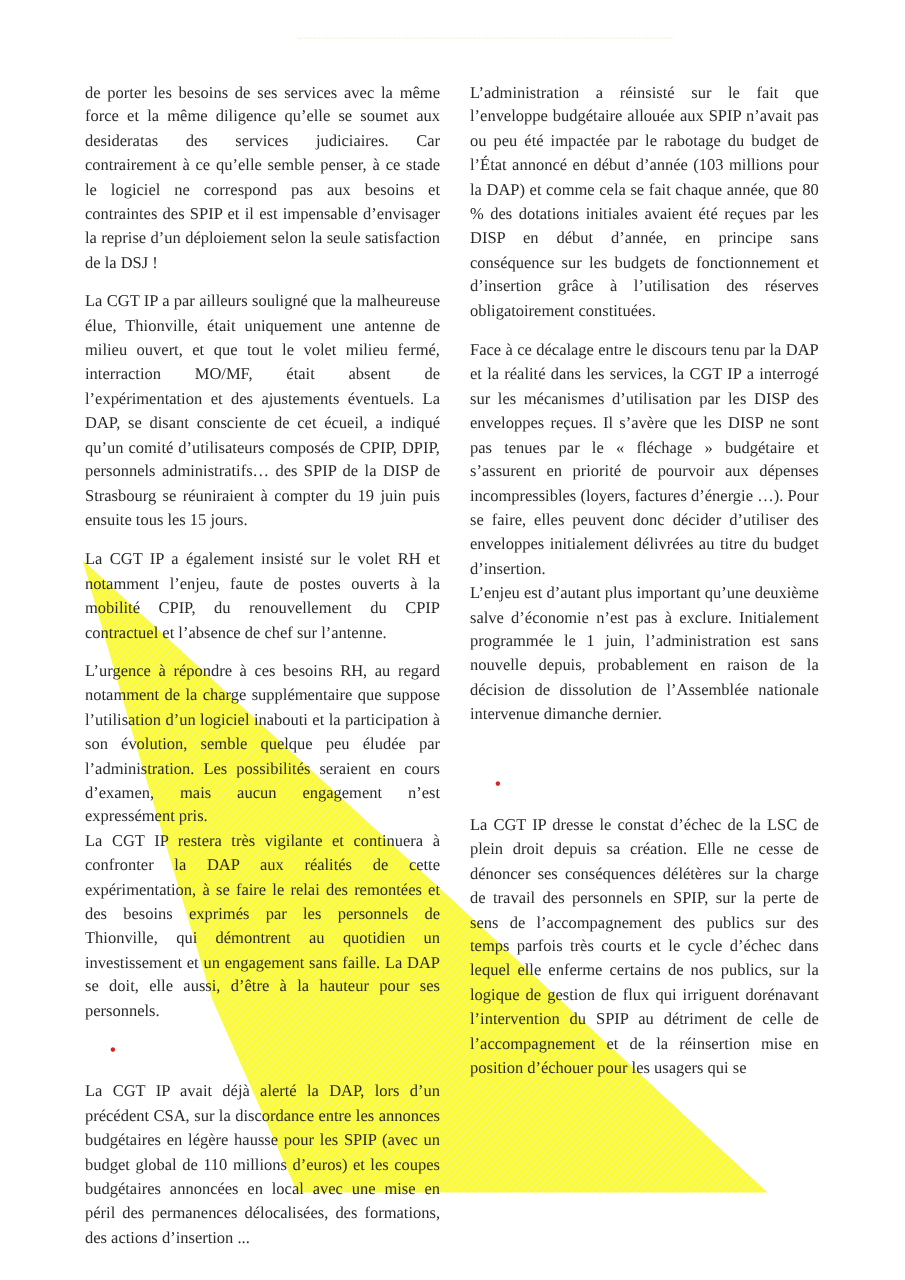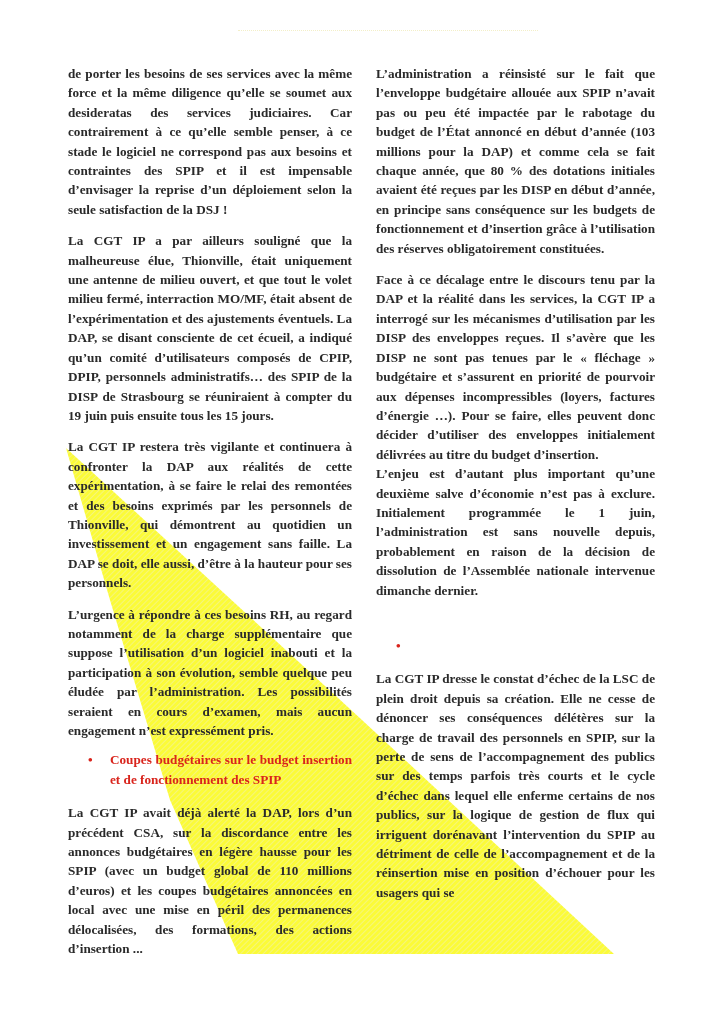--- a/index.html
+++ b/index.html
@@ -15,21 +15,21 @@
   .highlight {
     position: absolute; left: 0; top: 0; width: 724px; height: 1024px;
     pointer-events: none; z-index: 0;
   }
   .column {
     position: absolute; top: 64px; z-index: 1;
     font-size: 13.2px; line-height: 19.4px; text-align: justify;
   }
   .col-left { left: 68px; width: 284px; }
   .col-right { left: 376px; width: 279px; }
-  .para { margin: 0 0 12px 0; font-weight: bold; }
+  .para { margin: 0 0 12px 0; }
   .para.tight { margin-bottom: 0; }
   .heading {
     display: flex; color: #d9241c; font-weight: bold;
     margin: 10px 0 14px 0; text-align: justify;
   }
   .heading .bullet { width: 22px; flex: 0 0 22px; padding-left: 20px; }
   .heading .htext { flex: 1; }
   .col-right .heading { margin-top: 36px; }
 </style>
 </head>
@@ -43,25 +43,25 @@
       <rect width="4" height="4" fill="#fbfb38"></rect>
       <line x1="0" y1="0" x2="0" y2="4" stroke="#f0f0c0" stroke-width="1"></line>
     </pattern>
   </defs>
   <polygon points="66,448 362,720 614,954 238,954 170,800 110,600" fill="url(#hatch)"></polygon>
 </svg>
 
 <div class="column col-left">
   <p class="para">de porter les besoins de ses services avec la même force et la même diligence qu’elle se soumet aux desideratas des services judiciaires. Car contrairement à ce qu’elle semble penser, à ce stade le logiciel ne correspond pas aux besoins et contraintes des SPIP et il est impensable d’envisager la reprise d’un déploiement selon la seule satisfaction de la DSJ !</p>
   <p class="para">La CGT IP a par ailleurs souligné que la malheureuse élue, Thionville, était uniquement une antenne de milieu ouvert, et que tout le volet milieu fermé, interraction MO/MF, était absent de l’expérimentation et des ajustements éventuels. La DAP, se disant consciente de cet écueil, a indiqué qu’un comité d’utilisateurs composés de CPIP, DPIP, personnels administratifs… des SPIP de la DISP de Strasbourg se réuniraient à compter du 19 juin puis ensuite tous les 15 jours.</p>
+  <p class="para">La CGT IP a également insisté sur le volet RH et notamment l’enjeu, faute de postes ouverts à la mobilité CPIP, du renouvellement du CPIP contractuel et l’absence de chef sur l’antenne.</p>
+  <p class="para tight">L’urgence à répondre à ces besoins RH, au regard notamment de la charge supplémentaire que suppose l’utilisation d’un logiciel inabouti et la participation à son évolution, semble quelque peu éludée par l’administration. Les possibilités seraient en cours d’examen, mais aucun engagement n’est expressément pris.</p>
   <p class="para">La CGT IP restera très vigilante et continuera à confronter la DAP aux réalités de cette expérimentation, à se faire le relai des remontées et des besoins exprimés par les personnels de Thionville, qui démontrent au quotidien un investissement et un engagement sans faille. La DAP se doit, elle aussi, d’être à la hauteur pour ses personnels.</p>
-  <p class="para tight">L’urgence à répondre à ces besoins RH, au regard notamment de la charge supplémentaire que suppose l’utilisation d’un logiciel inabouti et la participation à son évolution, semble quelque peu éludée par l’administration. Les possibilités seraient en cours d’examen, mais aucun engagement n’est expressément pris.</p>
   <div class="heading">
     <span class="bullet">•</span>
-    <span class="htext">Coupes budgétaires sur le budget insertion et de fonctionnement des SPIP</span>
   </div>
   <p class="para">La CGT IP avait déjà alerté la DAP, lors d’un précédent CSA,  sur la discordance entre les annonces budgétaires en légère hausse pour les SPIP (avec un budget global de 110 millions d’euros) et les coupes budgétaires annoncées en local avec une mise en péril des permanences délocalisées, des formations, des actions d’insertion ...</p>
 </div>
 
 <div class="column col-right">
   <p class="para">L’administration a réinsisté sur le fait que l’enveloppe budgétaire allouée aux SPIP n’avait pas ou peu été impactée par le rabotage du budget de l’État annoncé en début d’année (103 millions pour la DAP) et comme cela se fait chaque année, que 80 % des dotations initiales avaient été reçues par les DISP en début d’année, en principe sans conséquence sur les budgets de fonctionnement et d’insertion grâce à l’utilisation des réserves obligatoirement constituées.</p>
   <p class="para tight">Face à ce décalage entre le discours tenu par la DAP et la réalité dans les services, la CGT IP a interrogé sur les mécanismes d’utilisation par les DISP des enveloppes reçues. Il s’avère que les DISP ne sont pas tenues par le « fléchage » budgétaire et s’assurent en priorité de pourvoir aux dépenses incompressibles (loyers, factures d’énergie …). Pour se faire, elles peuvent donc décider d’utiliser des enveloppes initialement délivrées au titre du budget  d’insertion.</p>
   <p class="para tight">L’enjeu est d’autant plus important qu’une deuxième salve d’économie n’est pas à exclure. Initialement programmée le 1 juin, l’administration est sans nouvelle depuis, probablement en raison de la décision de dissolution de l’Assemblée nationale intervenue dimanche  dernier.</p>
   <div class="heading">
     <span class="bullet">•</span>

